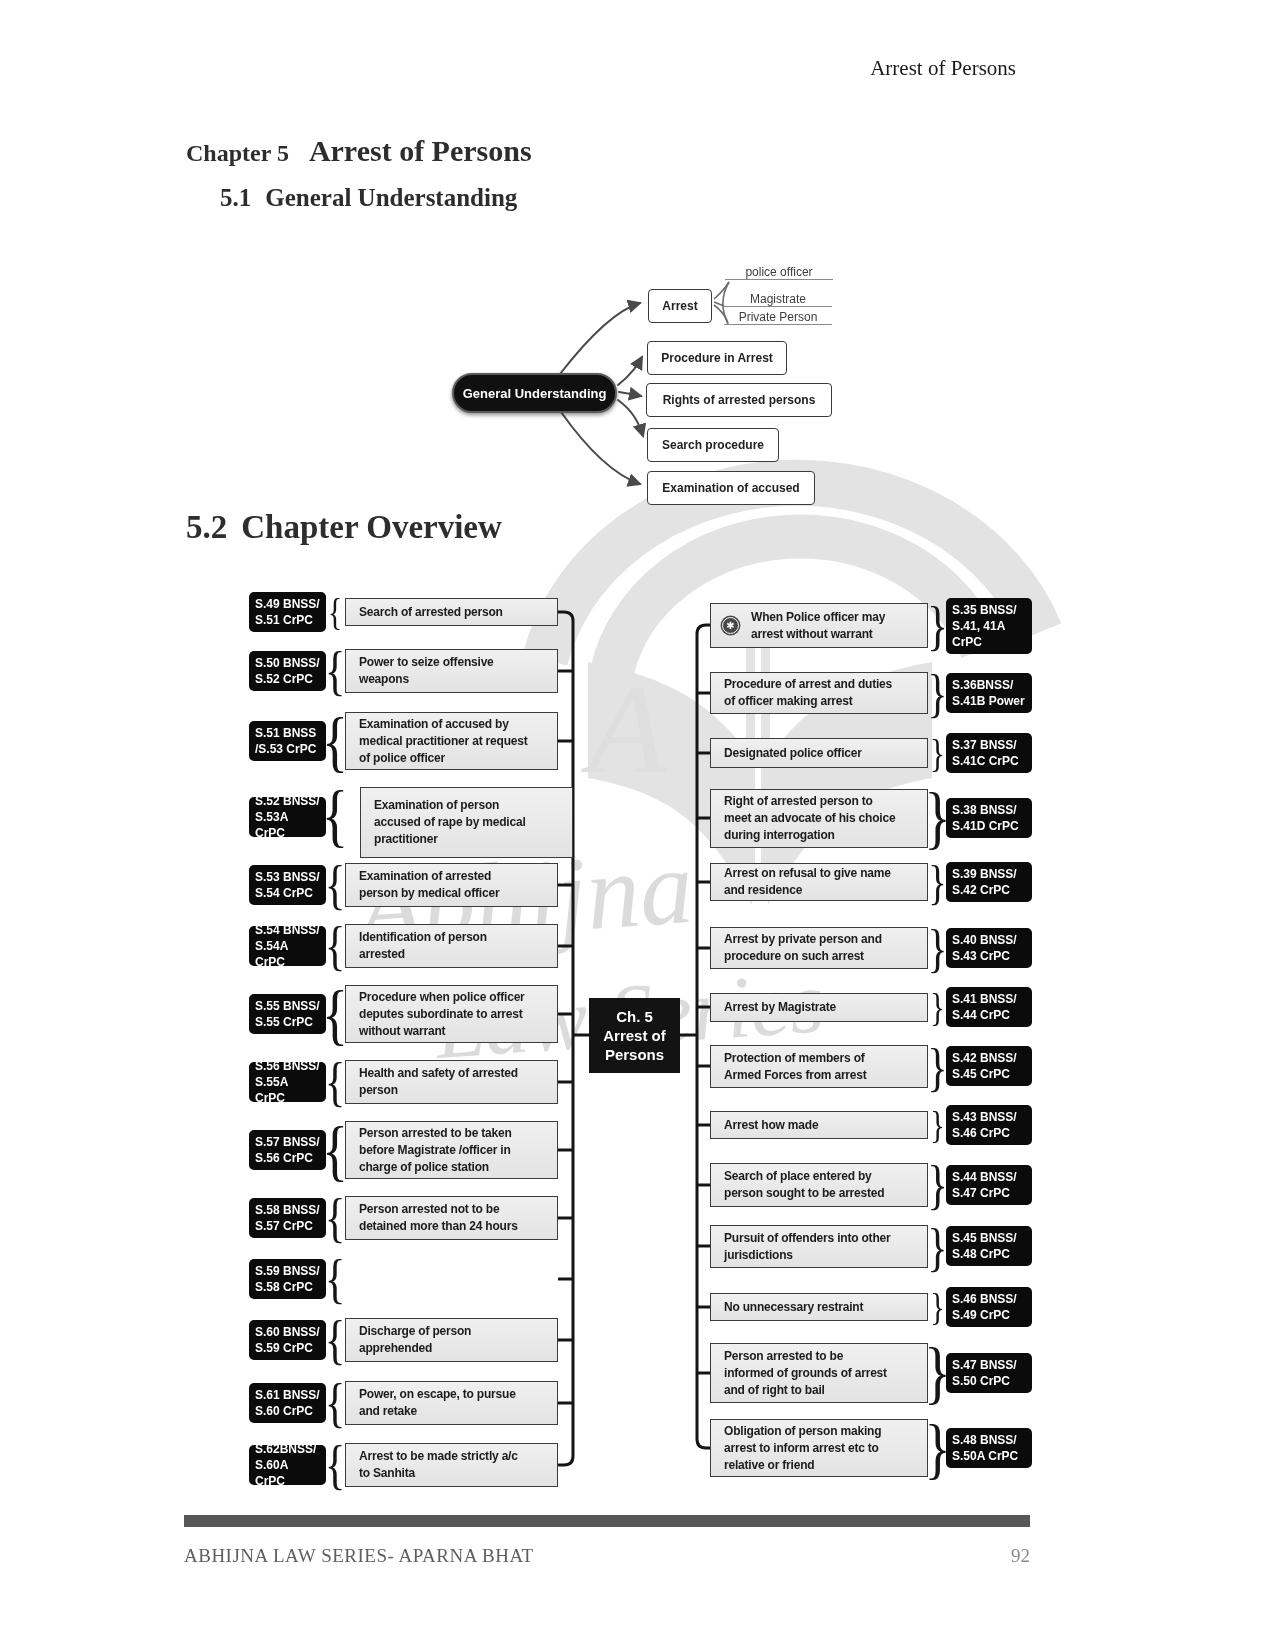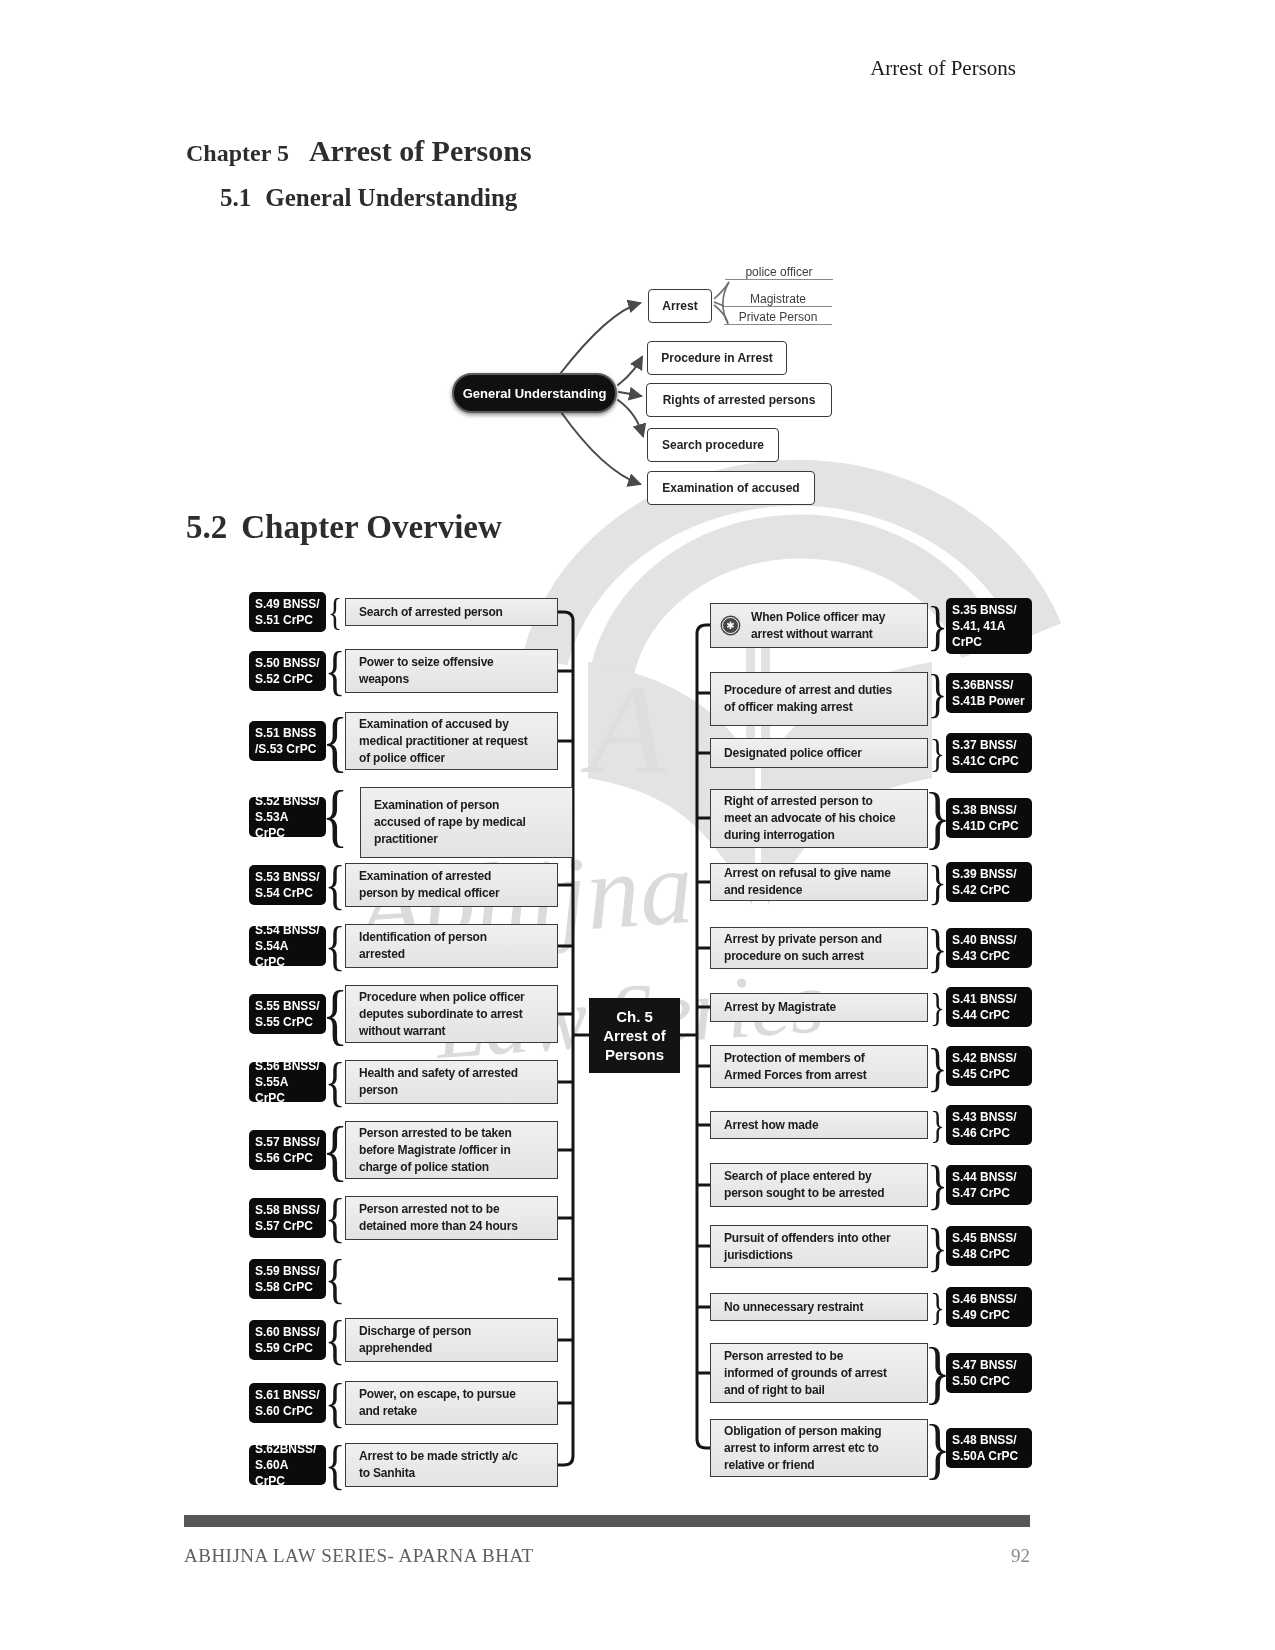--- a/index.html
+++ b/index.html
@@ -274,21 +274,21 @@
   <div class="el box" style="left:345px;top:1443px;width:213px;height:44px">
       <span class="bt">Arrest to be made strictly a/c
 to Sanhita</span>
     </div>
   <div class="el star">✱</div>
   <div class="el br r" style="left:929px;top:598px;width:17px;height:55px;font-size:55px"></div>
   <div class="el chip" style="left:946px;top:598px;width:86px;height:56px">S.35 BNSS/
 S.41, 41A
 CrPC</div>
 
-  <div class="el box" style="left:710px;top:672px;width:218px;height:54px">
+  <div class="el box" style="left:710px;top:672px;width:218px;height:42px">
       <span class="bt">Procedure of arrest and duties
 of officer making arrest</span>
     </div>
   <div class="el br r" style="left:929px;top:667px;width:17px;height:52px;font-size:52px"></div>
   <div class="el chip" style="left:946px;top:673px;width:86px;height:40px">S.36BNSS/
 S.41B Power</div>
 
   <div class="el box" style="left:710px;top:738px;width:218px;height:30px">
       <span class="bt">Designated police officer</span>
     </div>

